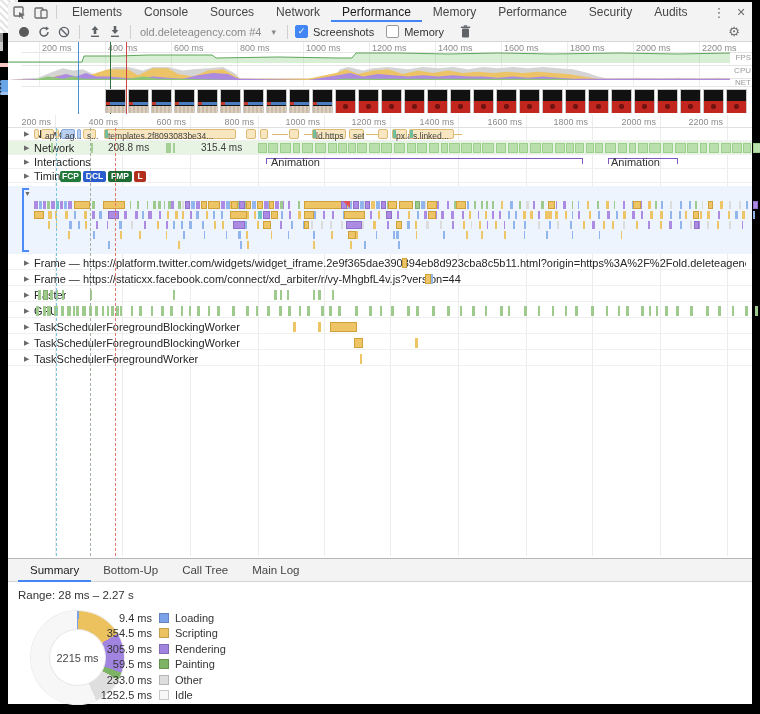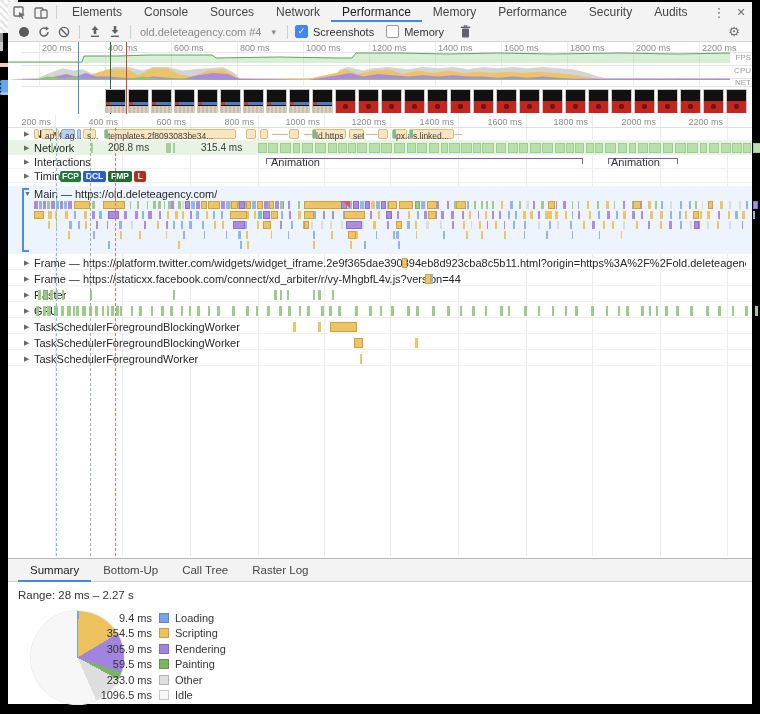--- a/index.html
+++ b/index.html
@@ -455,21 +455,20 @@
       <div class="trow" id="row-timings" style="top: 169px;">
         <div class="arrow">▶</div>
         <div class="rlabel">Timings</div>
         <div class="badge" style="left: 52px; width: 21px; background: rgb(33, 122, 57);">FCP</div>
         <div class="badge" style="left: 75px; width: 23px; background: rgb(42, 92, 204);">DCL</div>
         <div class="badge" style="left: 100px; width: 24px; background: rgb(29, 107, 51);">FMP</div>
         <div class="badge" style="left: 126px; width: 12px; background: rgb(176, 48, 28);">L</div>
       </div>
       <div class="trow" id="row-main" style="top: 187px; background: transparent; border-bottom: none;">
         <div class="arrow">▼</div>
-        <div class="rlabel">Main — https://old.deleteagency.com/</div>
       </div>
       <div class="trow" id="row-twitter" style="top: 256px;">
         <div class="arrow">▶</div>
         <div class="rlabel">Frame — https://platform.twitter.com/widgets/widget_iframe.2e9f365dae390394eb8d923cba8c5b11.html?origin=https%3A%2F%2Fold.deleteagency.com&amp;settingsEndpoint=https</div>
         <div class="bar" style="left: 394px; top: 2px; width: 5px; height: 10px; background: rgb(237, 197, 102); border: 1px solid rgb(208, 161, 56);"></div>
       </div>
       <div class="trow" id="row-fb" style="top: 272px;">
         <div class="arrow">▶</div>
         <div class="rlabel">Frame — https://staticxx.facebook.com/connect/xd_arbiter/r/vy-MhgbfL4v.js?version=44</div>
         <div class="bar" style="left: 417px; top: 2px; width: 6px; height: 10px; background: rgb(237, 197, 102); border: 1px solid rgb(208, 161, 56);"></div>
@@ -931,24 +930,27 @@
       </div>
       <div class="marker dashed" style="left: 56px; top: 128px; height: 428px; border-left: 1px dashed rgb(124, 196, 218);"></div>
       <div class="marker dashed" style="left: 90px; top: 128px; height: 428px; border-left: 1px dashed rgb(163, 177, 163);"></div>
       <div class="marker dashed" style="left: 115px; top: 128px; height: 428px; border-left: 1px dashed rgb(226, 118, 106);"></div>
     </div>
 
   <div id="drawer-tabs">
       <div class="dtab active">Summary</div>
       <div class="dtab">Bottom-Up</div>
       <div class="dtab">Call Tree</div>
-      <div class="dtab">Raster Log</div>
+      <div class="dtab">Main Log</div>
     </div>
   <div id="range-label">Range: 28 ms – 2.27 s</div>
   <div id="donut" style="background: conic-gradient(rgb(123, 162, 232) 0deg, rgb(123, 162, 232) 1.5deg, rgb(236, 194, 95) 1.5deg, rgb(236, 194, 95) 59.1deg, rgb(161, 131, 224) 59.1deg, rgb(161, 131, 224) 108.9deg, rgb(124, 179, 100) 108.9deg, rgb(124, 179, 100) 118.5deg, rgb(222, 222, 222) 118.5deg, rgb(222, 222, 222) 156.4deg, rgb(247, 247, 247) 156.4deg, rgb(247, 247, 247) 360deg);"></div>
+  <div id="donut-hole">
+      <span>2215 ms</span>
+    </div>
   <div id="legend">
       <div class="leg-row" style="left: 80px; top: 611px;">
         <div class="leg-val">9.4 ms</div>
         <div class="leg-chip" style="background: rgb(123, 162, 232);"></div>
         <div class="leg-lab">Loading</div>
       </div>
       <div class="leg-row" style="left: 80px; top: 626.5px;">
         <div class="leg-val">354.5 ms</div>
         <div class="leg-chip" style="background: rgb(236, 194, 95);"></div>
         <div class="leg-lab">Scripting</div>
@@ -962,18 +964,18 @@
         <div class="leg-val">59.5 ms</div>
         <div class="leg-chip" style="background: rgb(124, 179, 100);"></div>
         <div class="leg-lab">Painting</div>
       </div>
       <div class="leg-row" style="left: 80px; top: 673px;">
         <div class="leg-val">233.0 ms</div>
         <div class="leg-chip" style="background: rgb(222, 222, 222);"></div>
         <div class="leg-lab">Other</div>
       </div>
       <div class="leg-row" style="left: 80px; top: 688.5px;">
-        <div class="leg-val">1096.5 ms</div>
+        <div class="leg-val">1252.5 ms</div>
         <div class="leg-chip" style="background: rgb(247, 247, 247);"></div>
         <div class="leg-lab">Idle</div>
       </div>
     </div>
 </div>
 
 </body></html>

